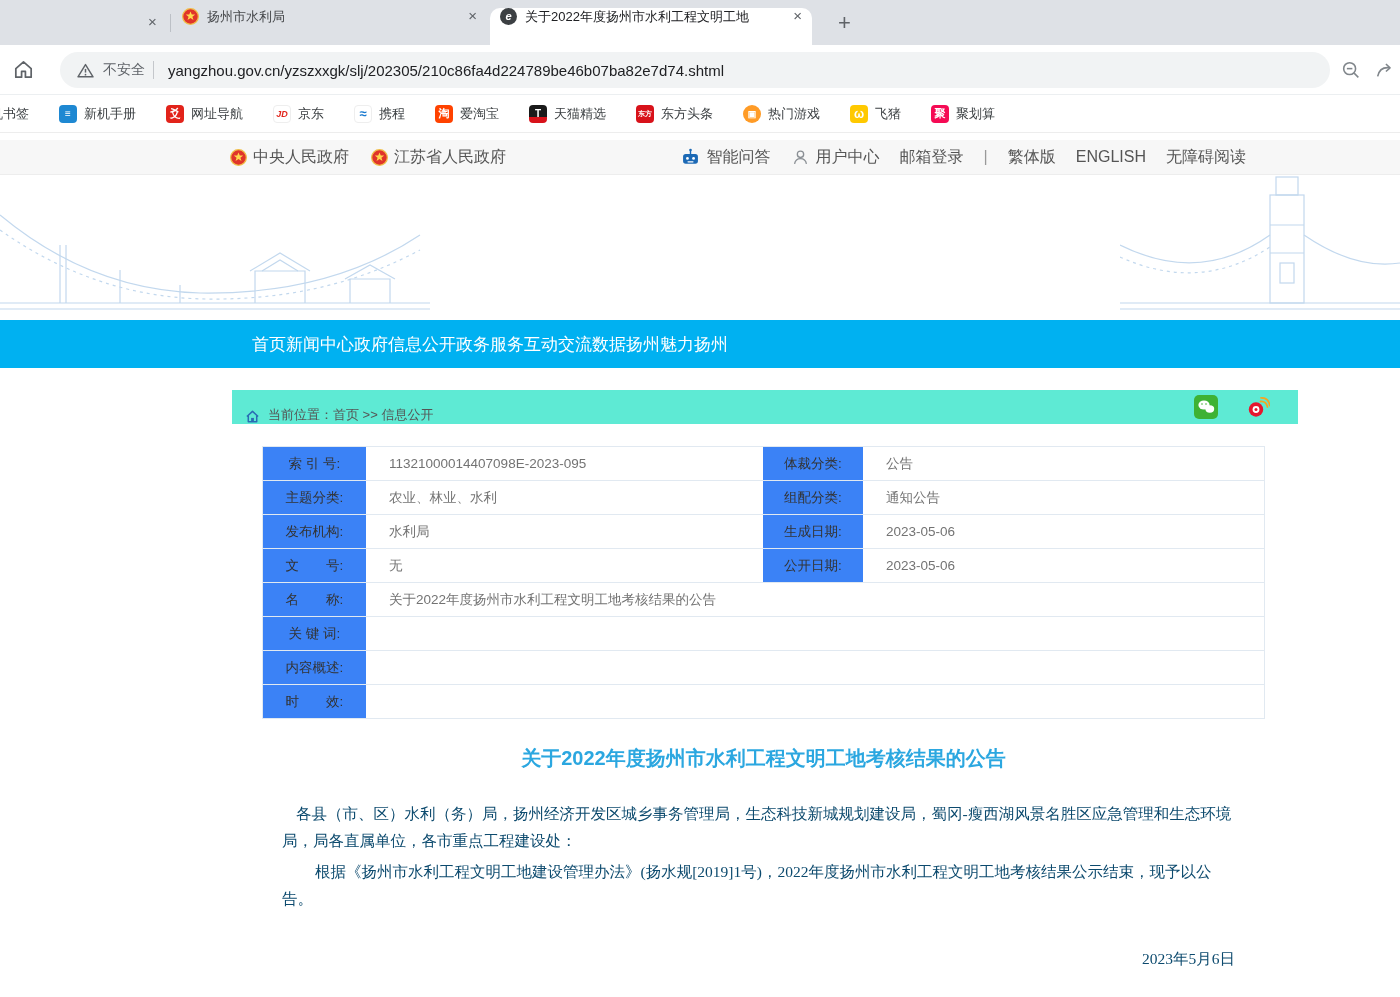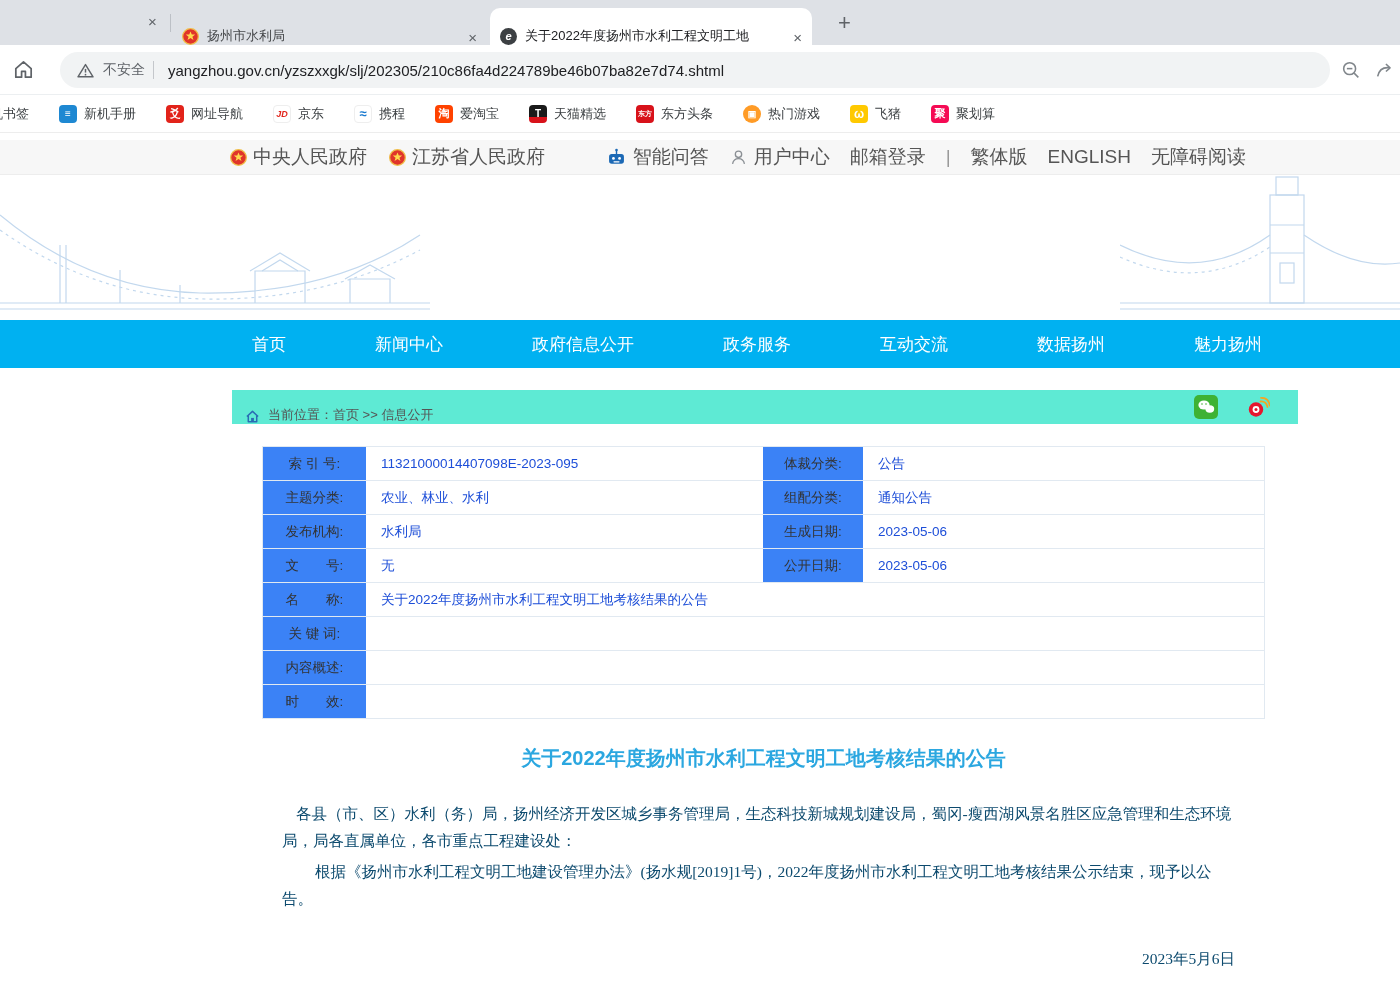--- a/index.html
+++ b/index.html
@@ -2,21 +2,21 @@
 <html><head>
 <meta charset="utf-8">
 <style>
   *{box-sizing:border-box;margin:0;padding:0}
   body{width:1400px;height:997px;position:relative;overflow:hidden;background:#fff;
        font-family:"Liberation Sans",sans-serif;color:#333}
   svg{display:block}
 
   
   .tabstrip{position:absolute;left:0;top:0;width:1400px;height:45px;background:#dee1e6}
-  .tab{position:absolute;top:8px;height:37px;display:flex;align-items:flex-end;font-size:13px;color:#45474a;padding:0 10px}
+  .tab{position:absolute;top:8px;height:37px;display:flex;align-items:flex-start;font-size:13px;color:#45474a;padding:0 10px}
   .tab .title{white-space:nowrap;overflow:hidden;flex:1}
   .tab-active{background:#fff;border-radius:10px 10px 0 0;color:#202124}
   .favicon{width:17px;height:17px;margin-right:8px;flex:none}
   .close-x{color:#5f6368;font-size:15px;margin-left:10px;line-height:1;cursor:default}
   .newtab{position:absolute;left:838px;top:10px;font-size:22px;color:#5f6368}
   .cut-close{position:absolute;left:148px;top:13px;font-size:15px;color:#5f6368}
   .tabsep{position:absolute;left:170px;top:14px;width:1px;height:18px;background:#9aa0a6;opacity:.5}
 
   .toolbar{position:absolute;left:0;top:45px;width:1400px;height:50px;background:#fff;border-bottom:1px solid #eceff1}
   .home-ic{position:absolute;left:12px;top:13px;width:23px;height:23px}
@@ -39,47 +39,47 @@
   .fav-taobao{background:#ff4200;font-size:11px}
   .fav-tmall{background:linear-gradient(180deg,#1a1a1a 0%,#1a1a1a 66%,#d8121a 66%)}
   .fav-df{background:#d8121a;font-size:7px;line-height:8px;text-align:center}
   .fav-game{background:#ff9b26;border-radius:50%;font-size:9px}
   .fav-pig{background:#ffc900;font-size:12px}
   .fav-ju{background:#f50a54;font-size:11px}
   .bm-first{margin-left:-10px}
 
   
   .govbar{position:absolute;left:0;top:140px;width:1400px;height:35px;background:#f7f7f7;border-bottom:1px solid #ededed;
-          display:flex;align-items:center;font-size:19px;color:#555}
+          display:flex;align-items:center;font-size:16px;color:#555}
   .gov-left{position:absolute;left:230px;display:flex;gap:22px;align-items:center}
   .gov-right{position:absolute;right:154px;display:flex;gap:20px;align-items:center}
   .gov-link{display:flex;align-items:center;gap:6px}
   .gov-div{color:#999}
 
   
   .siteheader{position:absolute;left:0;top:175px;width:1400px;height:145px;background:#fff;overflow:hidden}
   .art{position:absolute;top:0;opacity:.75}
 
   
   .mainnav{position:absolute;left:0;top:320px;width:1400px;height:48px;background:#00b1f1;display:flex;align-items:center}
-  .navrow{position:absolute;left:252px;width:1010px;display:flex;justify-content:space-between}
+  .navrow{position:absolute;left:252px;width:1010px;display:flex;}
   .navitem{color:#fff;font-size:17px;cursor:pointer;white-space:nowrap}
 
   
   .crumbbar{position:absolute;left:232px;top:390px;width:1066px;height:34px;background:#5eead4;
             display:flex;align-items:flex-end;font-size:13px;color:#555}
   .crumb-home{margin:0 8px 0 13px}
   .crumb-share{position:absolute;width:24px;height:24px;top:5px}
 
   .metatable{position:absolute;left:262px;top:446px;width:1003px;border:1px solid #e1e9f1;border-bottom:none;font-size:13.5px}
   .mrow{display:grid;grid-template-columns:103px 397px 100px 403px;border-bottom:1px solid #e1e9f1}
   .mrow-full{display:grid;grid-template-columns:103px 900px;border-bottom:1px solid #e1e9f1}
   .mcell{height:33px;display:flex;align-items:center}
   .mlabel{background:#3b82f6;justify-content:center;color:#333}
-  .mvalue{padding-left:15px;color:#1d4ed8}
+  .mvalue{padding-left:23px;color:#737373}
 
   .article-title{position:absolute;left:262px;top:745px;width:1003px;text-align:center;
                  font-size:20px;font-weight:bold;color:#2ba7e0}
   .article-body{position:absolute;left:282px;top:800px;width:953px;
                 font-family:Liberation Serif, serif;font-size:15.5px;line-height:27px;color:#0c4a6e}
   .p1{text-indent:14px}
   .p2{text-indent:33px;margin-top:4px}
   .art-date{margin-top:33px;text-align:right}
 </style>
 </head>

